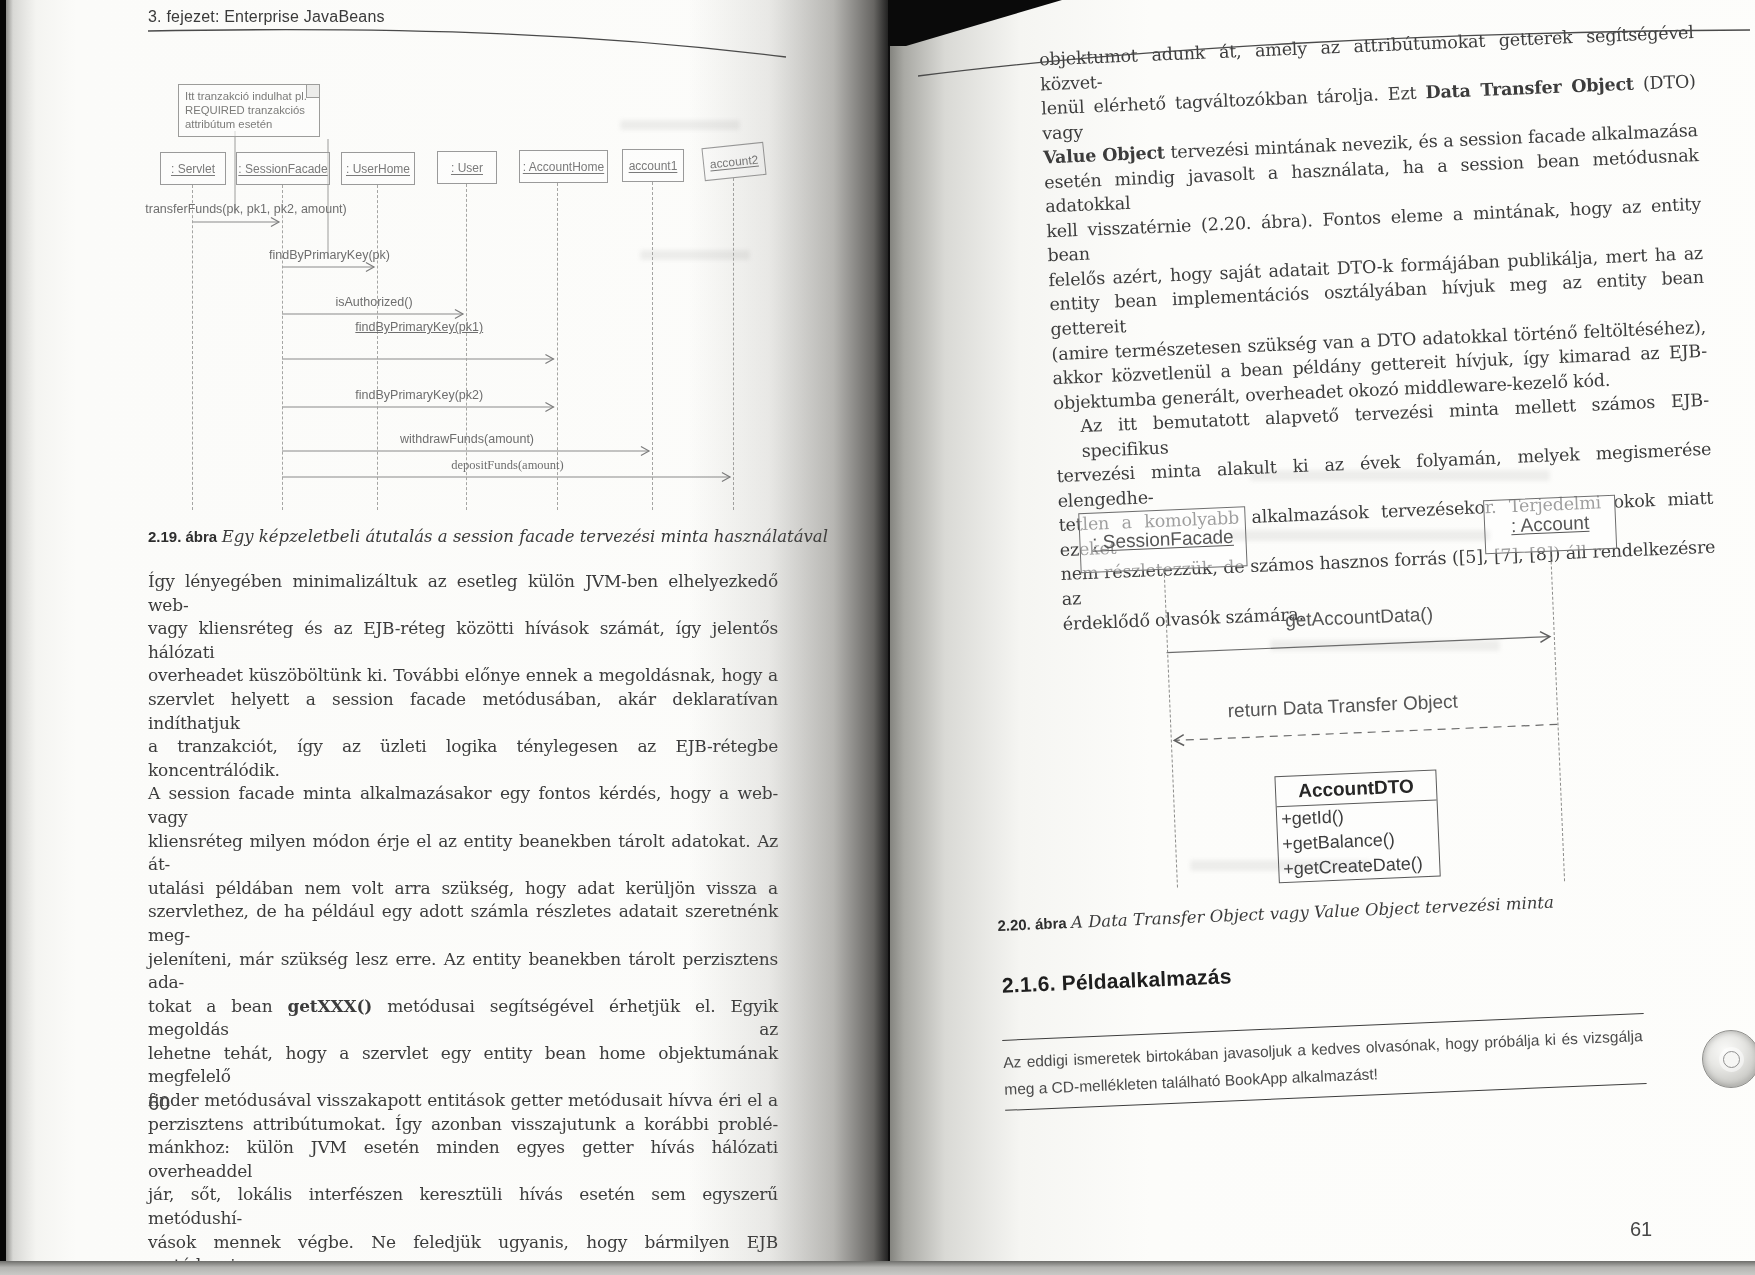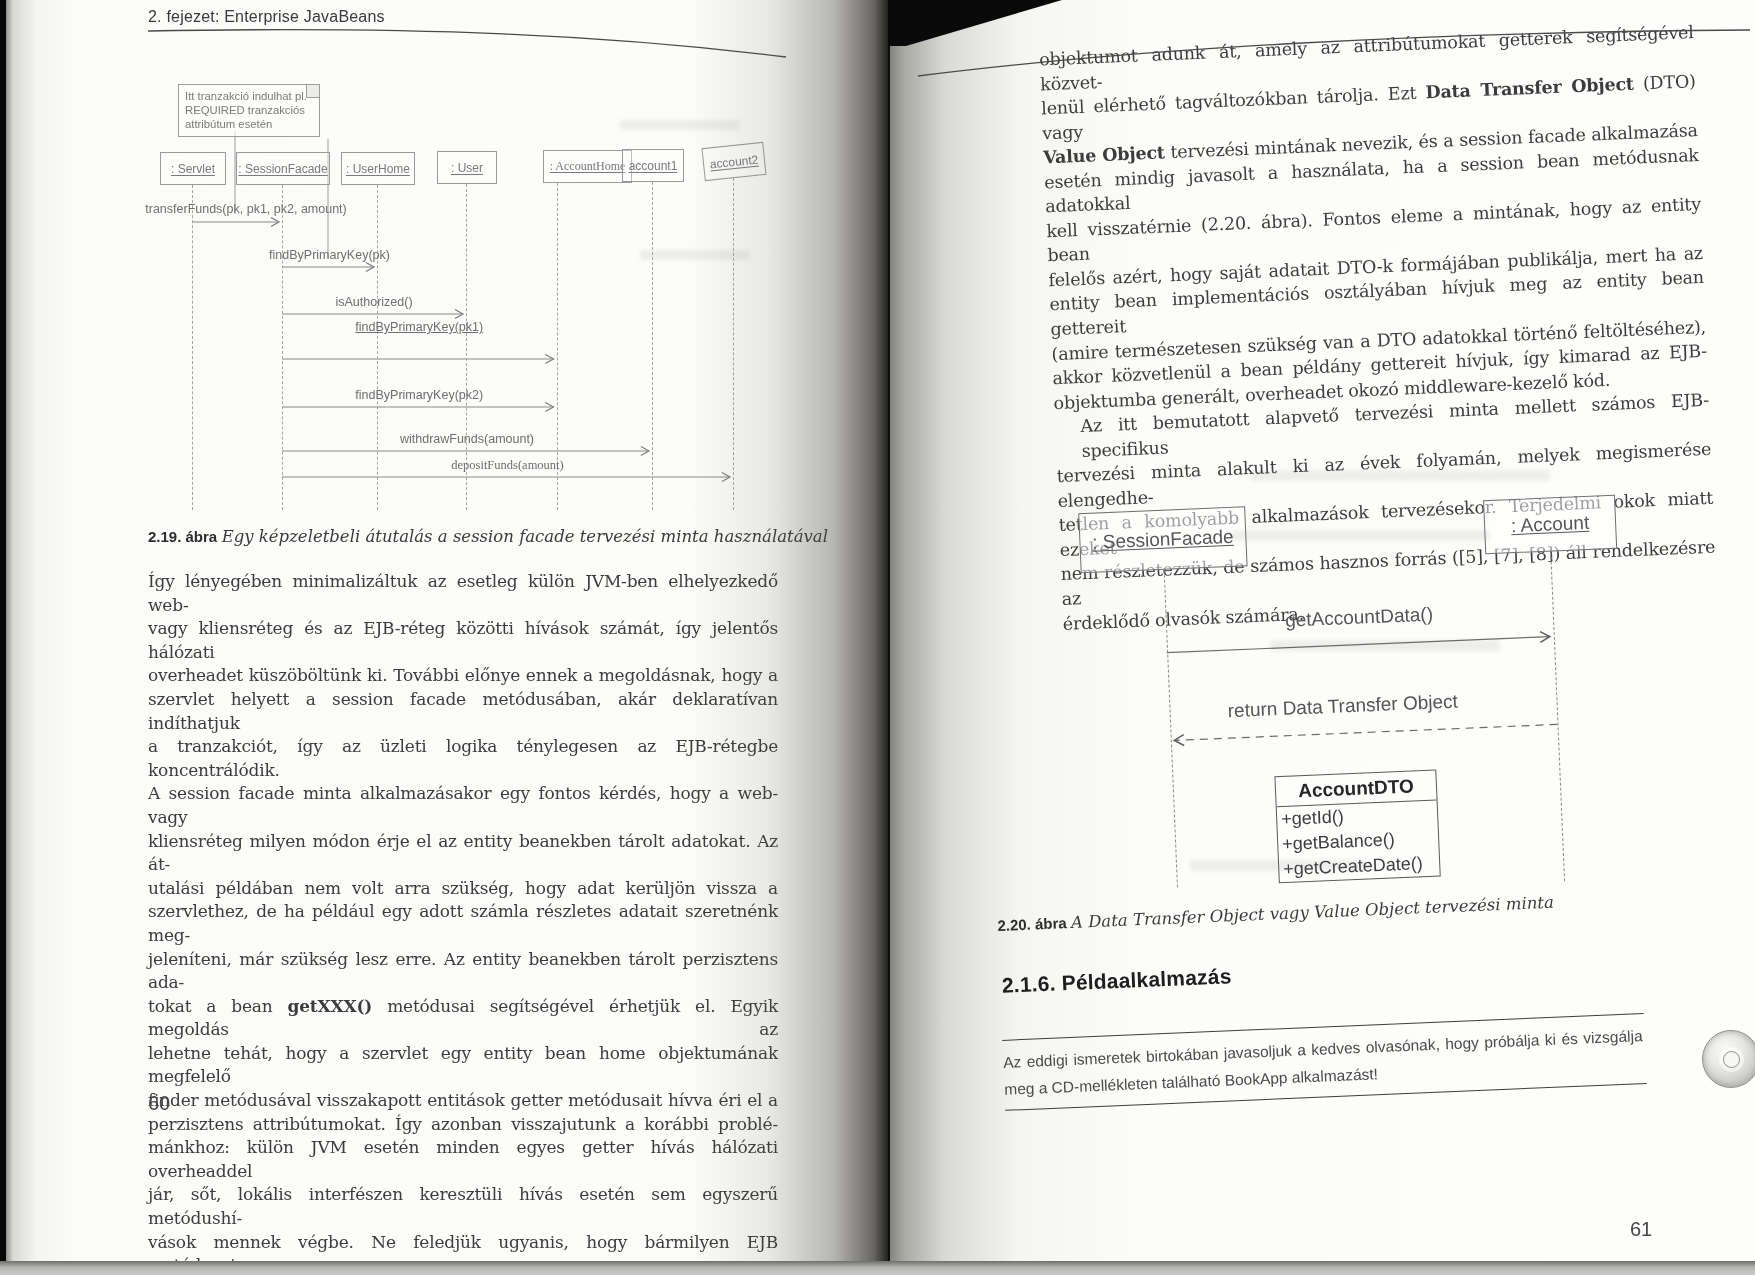--- a/index.html
+++ b/index.html
@@ -147,21 +147,21 @@
     </div>
   </div>
 
   <div class="bleed" style="left:1250px;top:470px;width:300px;height:11px;"></div>
   <div class="bleed" style="left:1230px;top:530px;width:260px;height:11px;"></div>
   <div class="bleed" style="left:1270px;top:640px;width:230px;height:11px;"></div>
   <div class="bleed" style="left:1190px;top:860px;width:180px;height:11px;"></div>
   <div class="bleed" style="left:620px;top:120px;width:120px;height:10px;"></div>
   <div class="bleed" style="left:640px;top:250px;width:110px;height:10px;"></div>
 
-  <div class="abs running-head" style="left:148px;top:8px;">2. fejezet: Enterprise JavaBeans</div>
+  <div class="abs running-head" style="left:148px;top:8px;">3. fejezet: Enterprise JavaBeans</div>
 
   <svg id="rules" width="1755" height="130">
     <path d="M148,31 C420,26 610,35 786,57" fill="none" stroke="#4a4a4a" stroke-width="1.3"></path>
     <path d="M918,76 C1140,48 1430,32 1750,30" fill="none" stroke="#4a4a4a" stroke-width="1.3"></path>
   </svg>
 
   <div class="abs" id="d1" style="left:0;top:0;width:890px;height:540px;">
     <svg id="d1svg" width="890" height="540">
         <defs>
           <marker id="oa" viewBox="0 0 12 12" refX="10" refY="6" markerWidth="11" markerHeight="11" orient="auto">
@@ -187,21 +187,21 @@
       </div>
       <div class="dash-v" style="left: 282px; top: 185px; height: 325px;"></div>
       <div class="ll-head" style="left: 341px; top: 152px; width: 72px; height: 31px;">
         <span>: UserHome</span>
       </div>
       <div class="dash-v" style="left: 377px; top: 185px; height: 325px;"></div>
       <div class="ll-head" style="left: 437px; top: 151px; width: 58px; height: 31px; align-items: center;">
         <span>: User</span>
       </div>
       <div class="dash-v" style="left: 466px; top: 184px; height: 326px;"></div>
-      <div class="ll-head" style="left: 543px; top: 150px; width: 87px; height: 31px; font-family: Liberation Serif, serif;">
+      <div class="ll-head" style="left: 519px; top: 150px; width: 87px; height: 31px;">
         <span>: AccountHome</span>
       </div>
       <div class="dash-v" style="left: 556.5px; top: 183px; height: 327px;"></div>
       <div class="ll-head" style="left: 622px; top: 149px; width: 60px; height: 31px;">
         <span>account1</span>
       </div>
       <div class="dash-v" style="left: 652px; top: 182px; height: 328px;"></div>
       <div class="ll-head" style="left: 703px; top: 145px; width: 60px; height: 31px; transform: rotate(-6deg);">
         <span>account2</span>
       </div>

